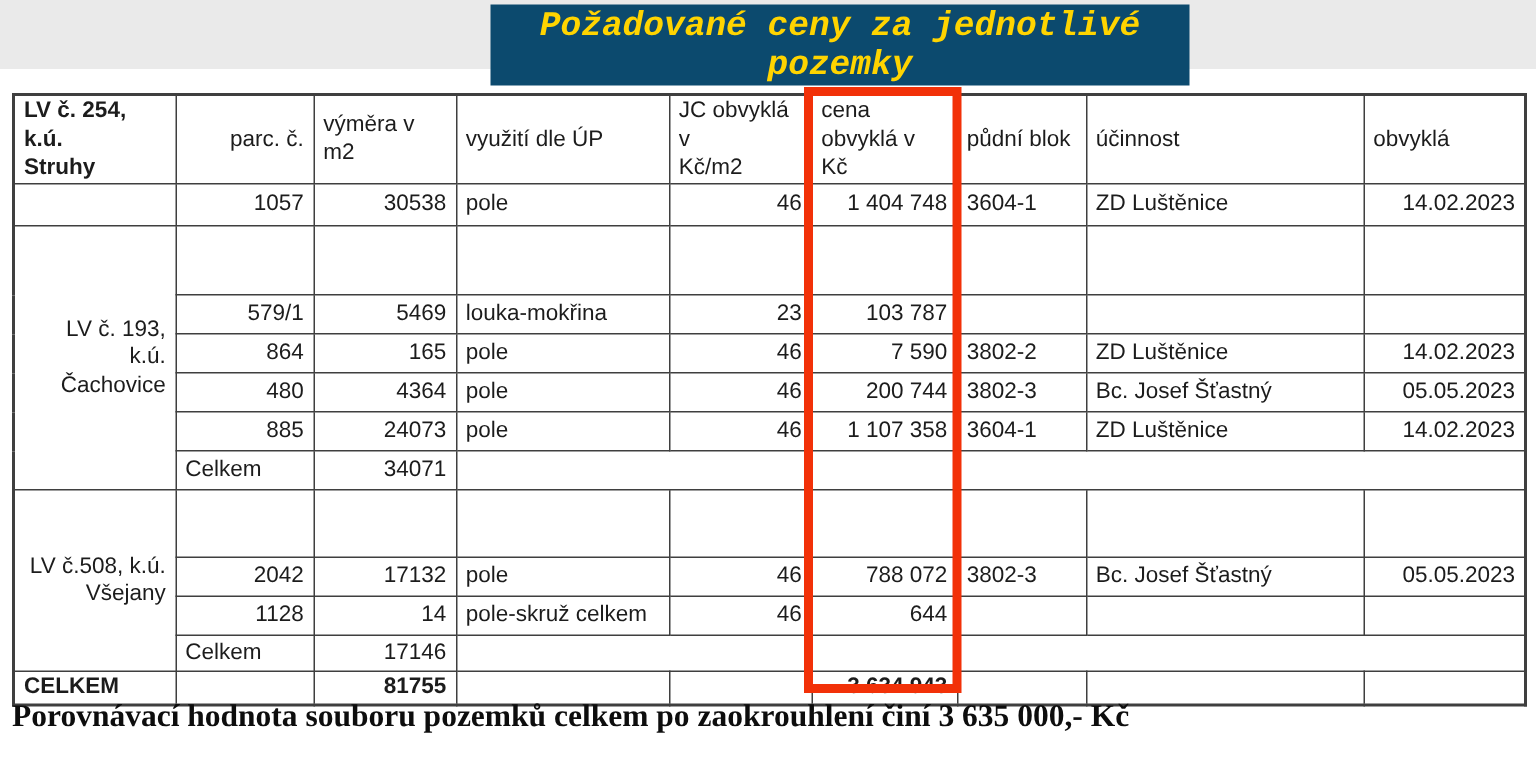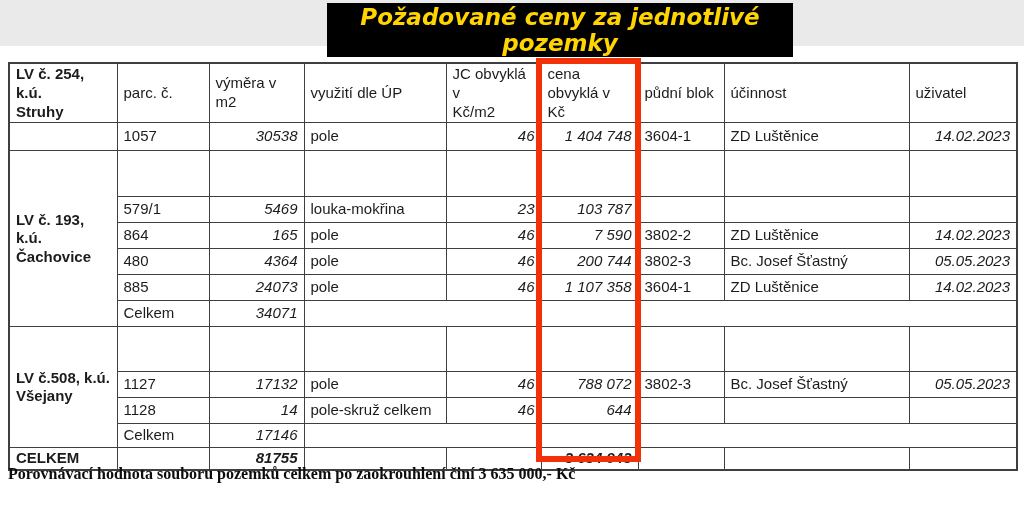--- a/index.html
+++ b/index.html
@@ -34,47 +34,47 @@
   table.grid td{
     border:1px solid #3f3f3f;
     padding:1px 6px;
     vertical-align:middle;
     overflow:hidden;
     line-height:1.25;
   }
   table.grid{border:2px solid #3f3f3f;}
   .pre{white-space:pre-line;}
   .bold{font-weight:bold;}
-  .num{text-align:right;padding-right:8px;font-style:italic;}
-  .ctr{text-align:left;}
+  .num{text-align:right;padding-right:8px;}
+  .ctr{text-align:right;}
   .section{
-    font-weight:bold;vertical-align:top;white-space:pre-line;
-    padding-top:5px;line-height:1.35;
+    font-weight:normal;vertical-align:top;white-space:pre-line;
+    padding-top:5px;line-height:1.35;text-align:right;
   }
   
   .highlight-box{
     position:absolute;left:536px;top:58px;width:105px;height:404px;
     border:6px solid #f23108;
     z-index:2;
     box-sizing:border-box;
   }
   
   .footer-line{
     position:absolute;left:8px;top:464px;width:1010px;
     font-family:"Liberation Serif", serif;
-    font-weight:bold;font-size:16px;line-height:1.25;
+    font-weight:bold;font-size:21px;line-height:1.25;
     color:#0d0d0d;z-index:1;
   }
 </style>
 </head>
 <body>
 
 <div class="top-band"></div>
 
-<div class="banner" style="background-color: #000000; color: rgb(255, 212, 0);">Požadované ceny za jednotlivé
+<div class="banner" style="background-color: #0c4a6e; color: rgb(255, 212, 0); font-family: Liberation Mono, monospace;">Požadované ceny za jednotlivé
 pozemky</div>
 
 <table class="grid">
   <colgroup>
     <col style="width:108px">
       <col style="width:92px">
       <col style="width:95px">
     <col style="width:142px">
       <col style="width:95px">
       <col style="width:97px">
@@ -89,21 +89,21 @@
       <td class="ctr">parc. č.</td>
       <td class="pre">výměra v
 m2</td>
       <td>využití dle ÚP</td>
       <td class="pre">JC obvyklá v
 Kč/m2</td>
       <td class="pre">cena
 obvyklá v Kč</td>
       <td>půdní blok</td>
       <td>účinnost</td>
-      <td>uživatel</td>
+      <td>obvyklá</td>
     </tr>
 
     <tr style="height:28px">
       <td></td>
       <td class="ctr">1057</td>
       <td class="num">30538</td>
       <td>pole</td>
       <td class="num">46</td>
       <td class="num">1 404 748</td>
       <td>3604-1</td>
@@ -181,21 +181,21 @@
       <td></td>
       <td></td>
       <td></td>
       <td></td>
       <td></td>
       <td></td>
       <td></td>
     </tr>
 
     <tr style="height:26px">
-      <td class="ctr">1127</td>
+      <td class="ctr">2042</td>
       <td class="num">17132</td>
       <td>pole</td>
       <td class="num">46</td>
       <td class="num">788 072</td>
       <td>3802-3</td>
       <td>Bc. Josef Šťastný</td>
       <td class="num">05.05.2023</td>
     </tr>
 
     <tr style="height:26px">

